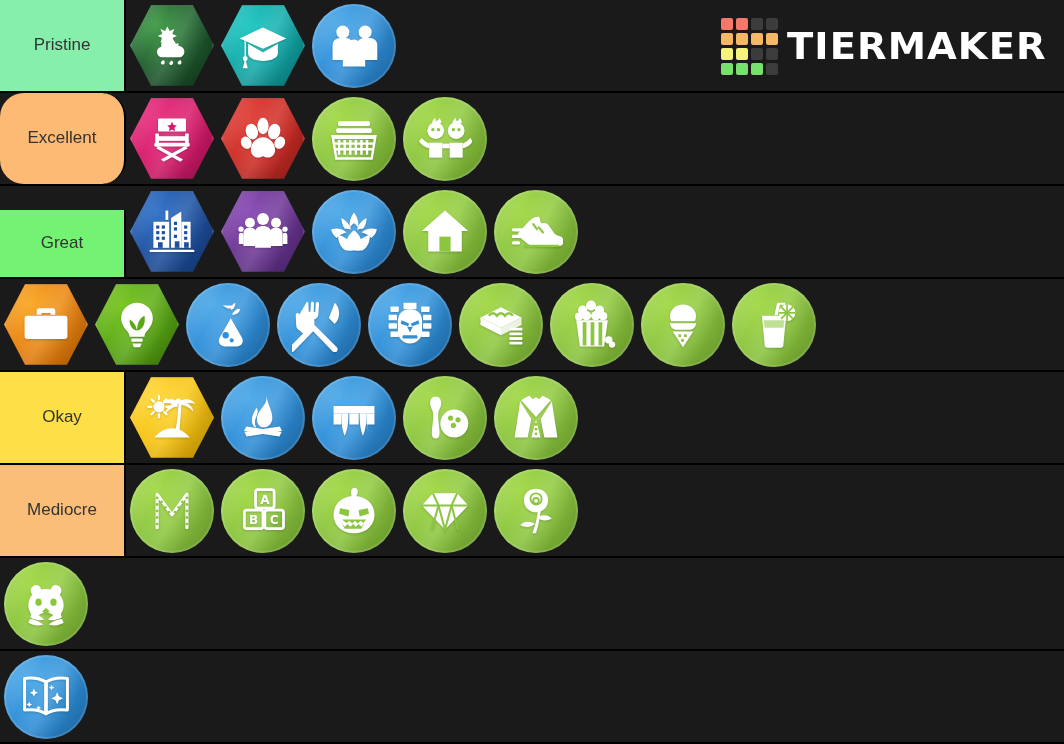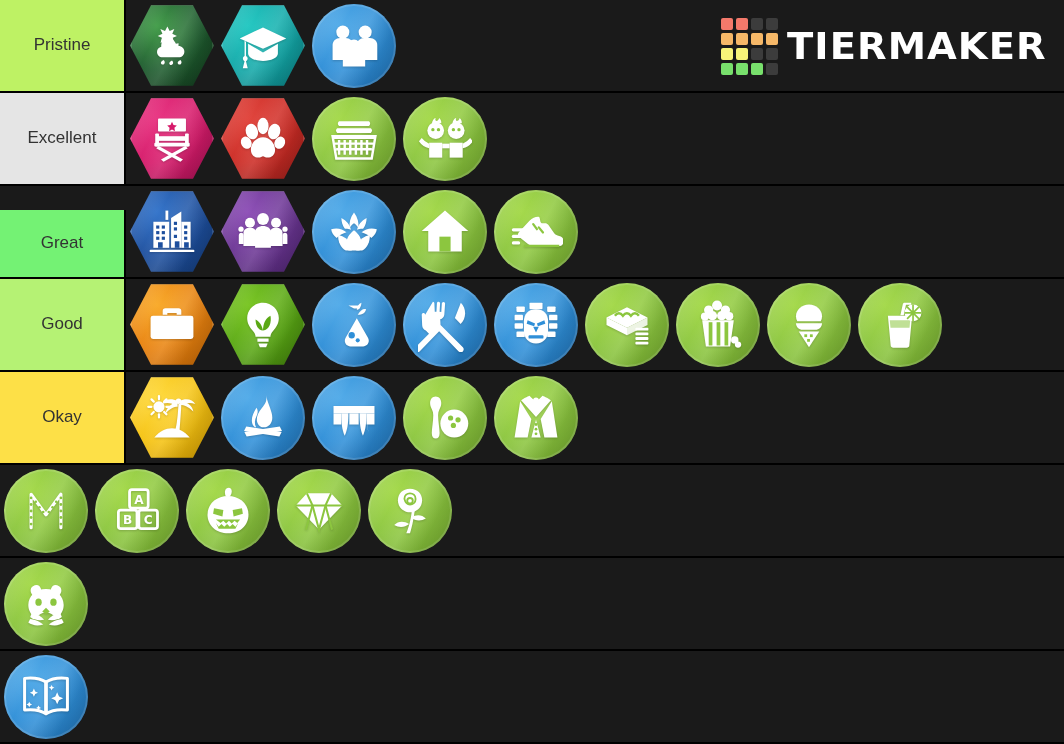--- a/index.html
+++ b/index.html
@@ -145,21 +145,21 @@
     text-transform: uppercase;
     white-space: nowrap;
   }
 </style>
 </head>
 <body>
 
 <div id="tierlist">
 
 <div class="tier-row">
-      <div class="tier-label" style="background: #bef264;">Pristine</div>
+      <div class="tier-label" style="background: #86efac;">Pristine</div>
       <div class="tier-items">
         <div class="tile hex">
           <div class="shape" style="background: radial-gradient(circle at 32% 26%, rgb(63, 155, 70) 0%, rgb(30, 92, 46) 52%, rgb(18, 53, 28) 100%);"></div>
           <div class="sheen"></div>
           <svg viewBox="0 0 54 58" class="glyph">
             <g>
               <path d="M22 8 l2.5 5 l5-2.2 l-2.2 5 l5 2.4 l-5 2.3 l2.2 5 l-5-2.2 l-2.5 5 l-2.5-5 l-5 2.2 l2.2-5 l-5-2.3 l5-2.4 l-2.2-5 l5 2.2 z"></path>
               <circle cx="22" cy="23.5" r="6.6"></circle>
               <path d="M34 26c-1 0-2 .2-2.8.7C30 23.4 27 21 23.4 21c-4.4 0-8 3.5-8 7.9 0 .3 0 .6.1.9-2.6.5-4.6 2.8-4.6 5.6 0 3.1 2.6 5.7 5.8 5.7h17.6c3.3 0 6-2.7 6-6s-2.7-6-6.3-6z"></path>
               <path d="M18 44c1.4 1.6 1.6 3 .6 4.2-.9 1.1-2.4 1-3.2-.2-.8-1.1-.3-2.4 2.6-4z"></path>
@@ -192,21 +192,21 @@
               <path d="M30 44 V28c0-4.4 3.6-7.5 8-7.5h6c4.4 0 8 3.1 8 7.5 v16 z"></path>
               <circle cx="27" cy="29" r="7"></circle>
               <path d="M15 51 V40c0-4.4 4-7 9-7h6c5 0 9 2.6 9 7 v11 z"></path>
             </g>
           </svg>
           <div class="rim"></div>
         </div>
       </div>
     </div>
     <div class="tier-row">
-      <div class="tier-label" style="background: #e5e5e5;">Excellent</div>
+      <div class="tier-label" style="background: #fdba74; border-radius: 24px;">Excellent</div>
       <div class="tier-items">
         <div class="tile hex">
           <div class="shape" style="background: radial-gradient(circle at 32% 26%, rgb(232, 48, 127) 0%, rgb(214, 26, 106) 52%, rgb(166, 18, 84) 100%);"></div>
           <div class="sheen"></div>
           <svg viewBox="0 0 54 58" class="glyph">
             <g>
               <rect x="12" y="7" width="30" height="14" rx="1"></rect>
               <path d="M27 10.5 l1.6 3.4 3.6.5-2.6 2.6.6 3.7-3.2-1.8-3.2 1.8.6-3.7-2.6-2.6 3.6-.5z" fill="#d61a6a"></path>
               <rect x="9" y="23" width="4" height="14" rx="1"></rect>
               <rect x="41" y="23" width="4" height="14" rx="1"></rect>
@@ -362,21 +362,20 @@
               <rect x="1" y="25" width="14" height="3.4" rx="1.7"></rect>
               <rect x="1" y="32" width="11" height="3.4" rx="1.7"></rect>
               <rect x="1" y="39" width="9" height="3.4" rx="1.7"></rect>
             </g>
           </svg>
           <div class="rim"></div>
         </div>
       </div>
     </div>
     <div class="tier-row">
-      <div class="tier-label" style="background: rgb(181, 242, 116);">Good</div>
       <div class="tier-items">
         <div class="tile hex">
           <div class="shape" style="background: radial-gradient(circle at 32% 26%, rgb(249, 168, 37) 0%, rgb(232, 130, 15) 52%, rgb(194, 101, 5) 100%);"></div>
           <div class="sheen"></div>
           <svg viewBox="0 0 54 58" class="glyph">
             <g>
               <path d="M20 11 h14 a3 3 0 0 1 3 3 v4 h-5 v-2 h-10 v2 h-5 v-4 a3 3 0 0 1 3-3 z"></path>
               <rect x="4" y="19" width="46" height="25" rx="2.6"></rect>
             </g>
           </svg>
@@ -614,20 +613,21 @@
               <path d="M18 6 l8 4 -8 4 z"></path>
               <path d="M36 6 l-8 4 8 4 z"></path>
               <circle cx="27" cy="10" r="3"></circle>
             </g>
           </svg>
           <div class="rim"></div>
         </div>
       </div>
     </div>
     <div class="tier-row">
+      <div class="tier-label" style="background: rgb(251, 190, 121);">Mediocre</div>
       <div class="tier-items">
         <div class="tile circle">
           <div class="shape" style="background: radial-gradient(circle at 32% 26%, rgb(162, 216, 70) 0%, rgb(140, 198, 63) 52%, rgb(117, 173, 46) 100%);"></div>
           <div class="sheen"></div>
           <svg viewBox="0 0 54 58" class="glyph">
             <g fill="none" stroke="#fff" stroke-width="3.4" stroke-linecap="round" stroke-linejoin="round">
               <path d="M11 47 V11 L27 33 L43 11 v36"></path>
             </g>
             <g fill="#8cc63f">
               <circle cx="11" cy="15" r="1.5"></circle>

